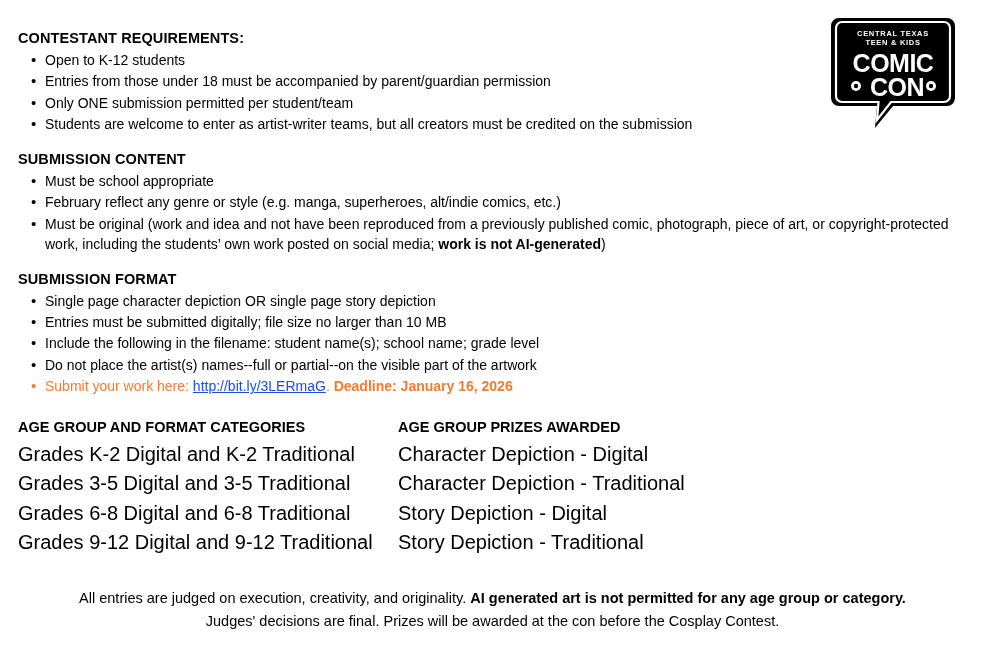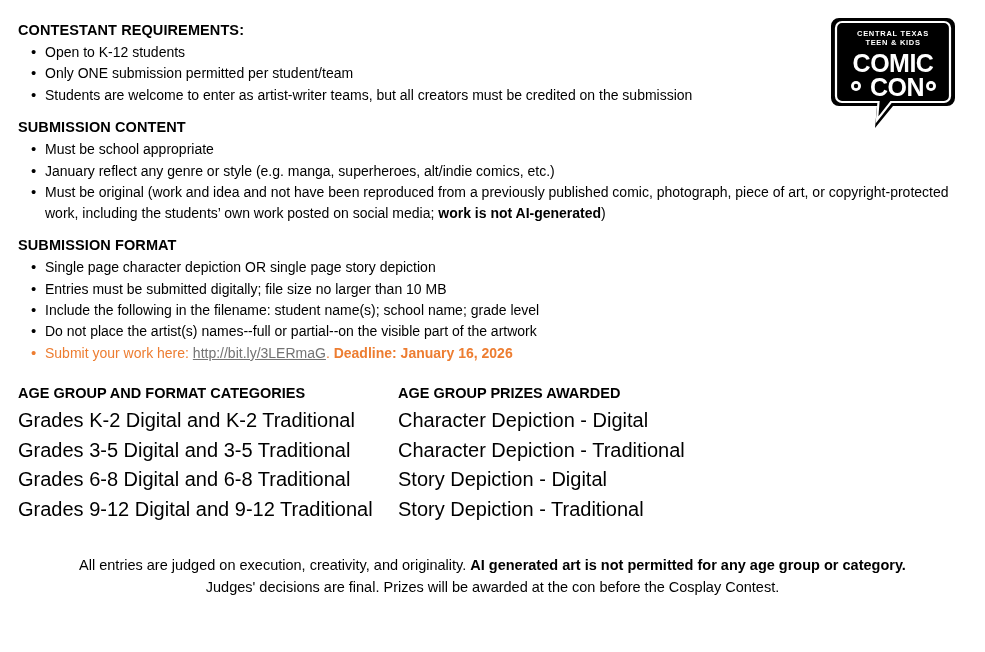--- a/index.html
+++ b/index.html
@@ -22,21 +22,21 @@
     box-sizing: border-box;
     padding: 14px 18px 0 18px;
   }
   .section {
     margin-bottom: 14px;
   }
   .section-title {
     font-size: 14.5px;
     font-weight: bold;
     letter-spacing: 0.1px;
-    margin: 8px 0 4px 0;
+    margin: 16px 0 4px 0;
   }
   ul.bullets {
     list-style: none;
     margin: 0;
     padding: 0;
   }
   ul.bullets li {
     position: relative;
     padding-left: 27px;
     font-size: 14px;
@@ -55,21 +55,21 @@
   ul.bullets li.accent {
     color: #ED7D31;
   }
   ul.bullets li.accent::before {
     color: #ED7D31;
   }
   .bold {
     font-weight: bold;
   }
   .link {
-    color: #737373;
+    color: #1d4ed8;
     text-decoration: underline;
   }
   .logo-wrap {
     position: absolute;
     right: 26px;
     top: 14px;
     width: 132px;
     height: 118px;
   }
   .columns {
@@ -120,30 +120,31 @@
         <circle cx="104" cy="72" r="5" fill="#ffffff"></circle>
         <circle cx="104" cy="72" r="2.2" fill="#000000"></circle>
       </g>
     </svg>
   </div>
 
   <div class="section">
     <div class="section-title">CONTESTANT REQUIREMENTS:</div>
     <ul class="bullets">
       <li>Open to K-12 students</li>
+      <li>Entries from those under 18 must be accompanied by parent/guardian permission</li>
       <li>Only ONE submission permitted per student/team</li>
       <li>Students are welcome to enter as artist-writer teams, but all creators must be credited on the submission</li>
     </ul>
   </div>
 
   <div class="section">
     <div class="section-title">SUBMISSION CONTENT</div>
     <ul class="bullets">
       <li>Must be school appropriate</li>
-      <li>January reflect any genre or style (e.g. manga, superheroes, alt/indie comics, etc.)</li>
+      <li>February reflect any genre or style (e.g. manga, superheroes, alt/indie comics, etc.)</li>
       <li>
         <span>Must be original (work and idea and not have been reproduced from a previously published comic, photograph, piece of art, or copyright-protected work, including the students’ own work posted on social media; </span><span class="bold">work is not AI-generated</span><span>)</span>
       </li>
     </ul>
   </div>
 
   <div class="section">
     <div class="section-title">SUBMISSION FORMAT</div>
     <ul class="bullets">
       <li>Single page character depiction OR single page story depiction</li>

